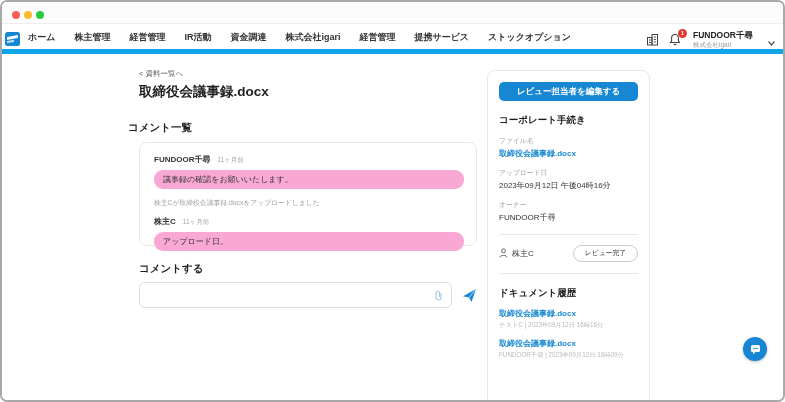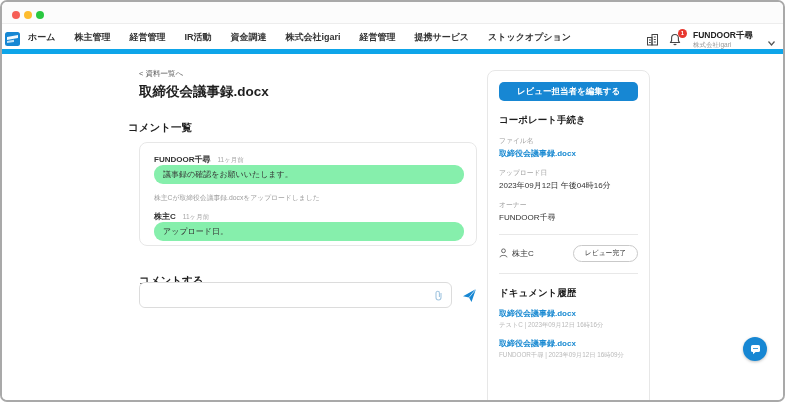--- a/index.html
+++ b/index.html
@@ -46,27 +46,27 @@
   .sec-heading { font-size:10.5px; font-weight:bold; color:#1e1e1e; }
   .comments-heading { position:absolute; left:126px; top:67px; }
   .comments-card {
     position:absolute; left:137px; top:88px; width:338px; height:104px;
     border:1px solid #e7e7e7; border-radius:8px; background:#fff; padding:11px 14px;
   }
   .author-row { display:flex; align-items:baseline; gap:7px; }
   .author { font-size:8px; font-weight:bold; color:#333; }
   .time { font-size:6.5px; color:#a5a5a5; }
   .bubble {
-    background:#86efac; border-radius:9px;
+    margin-top:5px; background:#f9a8d4; border-radius:9px;
     padding:5px 9px; font-size:8px; color:#333; width:310px; height:19px;
     display:flex; align-items:center;
   }
   .system-msg { margin-top:9px; font-size:6.8px; color:#9c9c9c; }
   .c2 { margin-top:8px; }
-  .comment-form-heading { position:absolute; left:137px; top:208px;margin-top:12px; }
+  .comment-form-heading { position:absolute; left:137px; top:208px; }
   .comment-input-wrap {
     position:absolute; left:137px; top:228px; width:313px; height:26px;
     border:1px solid #dcdcdc; border-radius:6px; background:#fff;
     display:flex; align-items:center;
   }
   .comment-input {
     flex:1; border:none; outline:none; height:100%; border-radius:6px;
     font-size:8px; padding:0 8px; font-family:inherit;
   }
   .clip-btn { width:18px; height:18px; display:flex; align-items:center; justify-content:center; cursor:pointer; margin-right:4px; }

